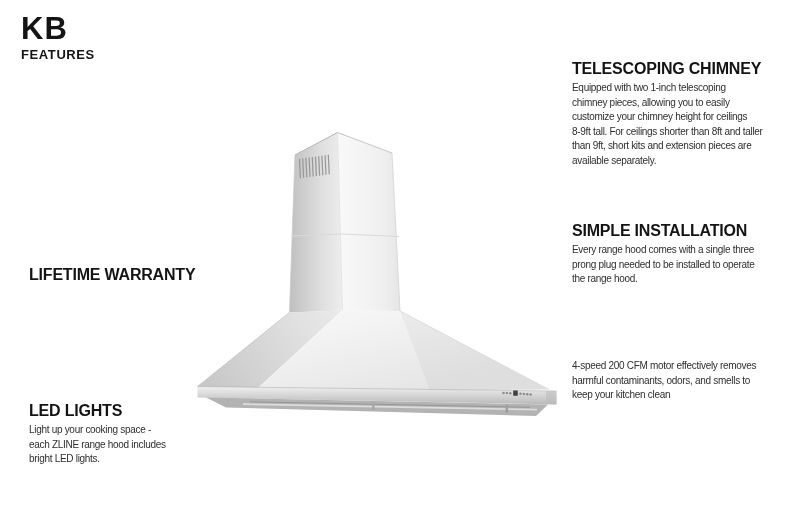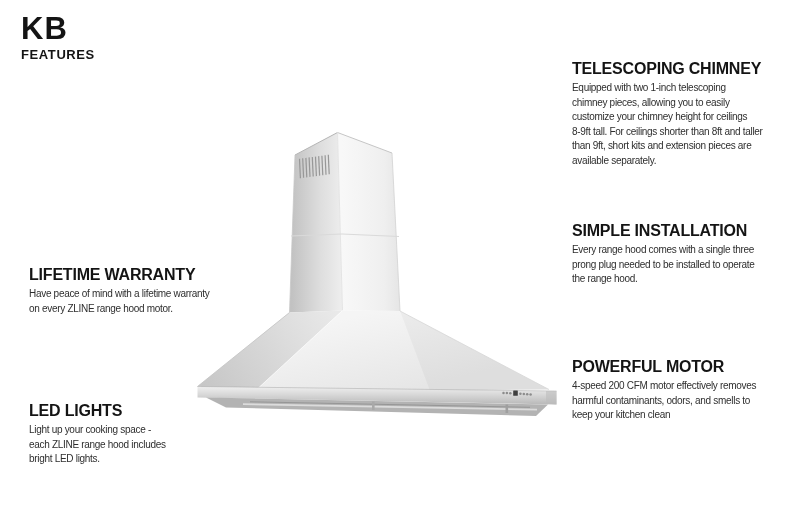--- a/index.html
+++ b/index.html
@@ -148,30 +148,27 @@
   </div>
 
   <div class="feature col-right pos-r2">
     <h3>SIMPLE INSTALLATION</h3>
     <p>Every range hood comes with a single three
 prong plug needed to be installed to operate
 the range hood.</p>
   </div>
 
   <div class="feature col-right pos-r3">
-    <h3>POWERFUL MOTOR</h3>
     <p>4-speed 200 CFM motor effectively removes
 harmful contaminants, odors, and smells to
 keep your kitchen clean</p>
   </div>
 
   <div class="feature col-left pos-r2">
     <h3>LIFETIME WARRANTY</h3>
-    <p>Have peace of mind with a lifetime warranty
-on every ZLINE range hood motor.</p>
   </div>
 
   <div class="feature col-left pos-r3">
     <h3>LED LIGHTS</h3>
     <p>Light up your cooking space -
 each ZLINE range hood includes
 bright LED lights.</p>
   </div>
 
 </div>

